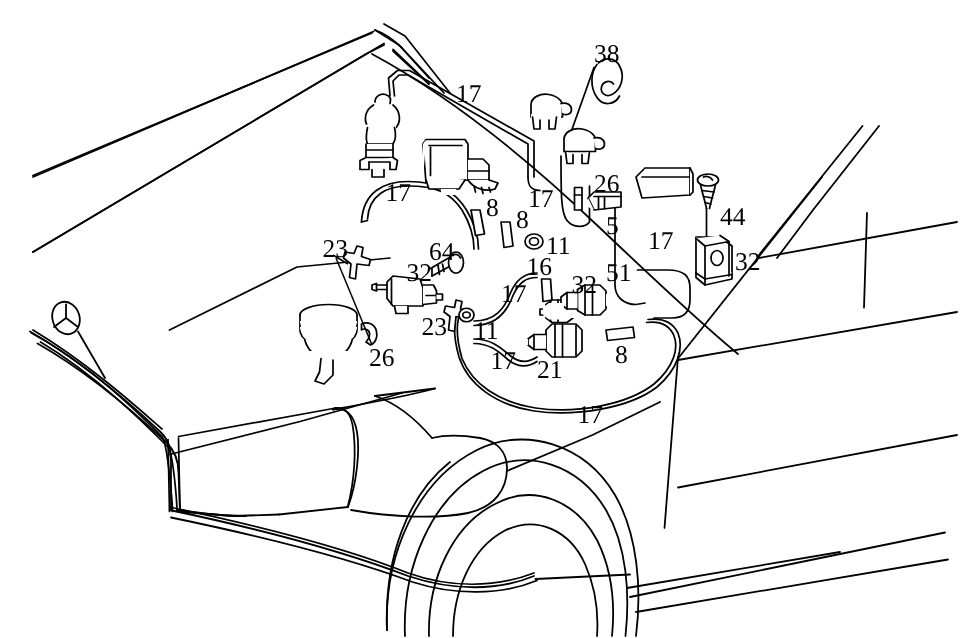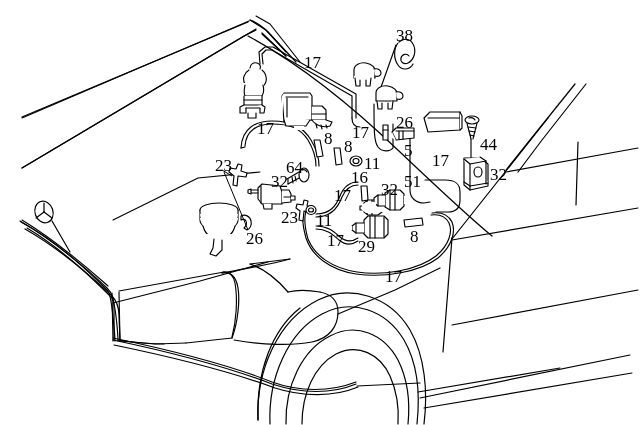--- a/index.html
+++ b/index.html
@@ -491,21 +491,21 @@
   <div class="lbl" style="left:286px;top:159px;">64</div>
   <div class="lbl" style="left:271px;top:173px;">32</div>
   <div class="lbl" style="left:351px;top:169px;">16</div>
   <div class="lbl" style="left:381px;top:181px;">32</div>
   <div class="lbl" style="left:404px;top:173px;">51</div>
   <div class="lbl" style="left:334px;top:187px;">17</div>
   <div class="lbl" style="left:281px;top:209px;">23</div>
   <div class="lbl" style="left:316px;top:212px;">11</div>
   <div class="lbl" style="left:246px;top:230px;">26</div>
   <div class="lbl" style="left:327px;top:232px;">17</div>
-  <div class="lbl" style="left:358px;top:238px;">29</div>
+  <div class="lbl" style="left:358px;top:238px;">21</div>
   <div class="lbl" style="left:410px;top:228px;">8</div>
   <div class="lbl" style="left:385px;top:268px;">17</div>
 
   <svg width="640" height="425" viewBox="0 0 640 425" style="position:absolute;left:0;top:0;pointer-events:none;">
     <g stroke="#000" stroke-width="1" fill="none">
       <path d="M222 170 L 232 176"></path>
       <path d="M224 172 L 248 230"></path>
       <path d="M480 136 L 474 128" stroke="none"></path>
       <path d="M489 172 L 486 172" stroke="none"></path>
     </g>

